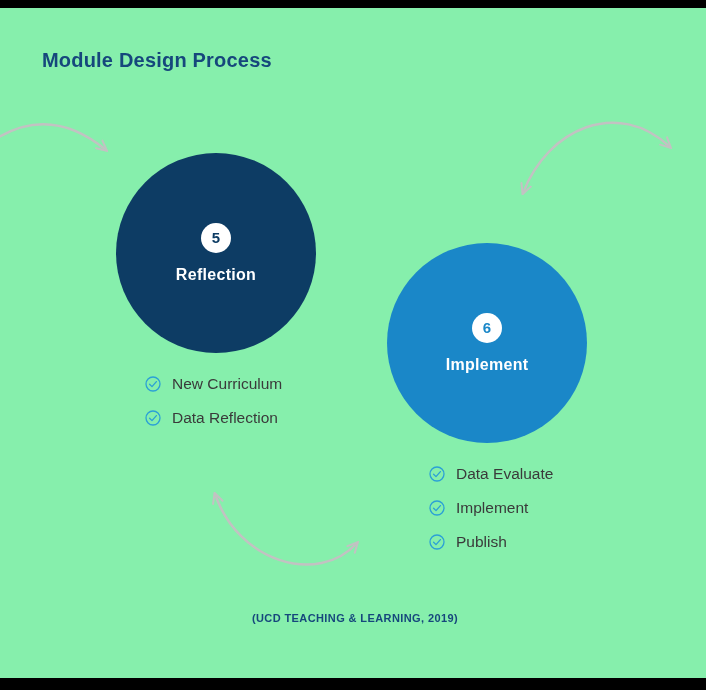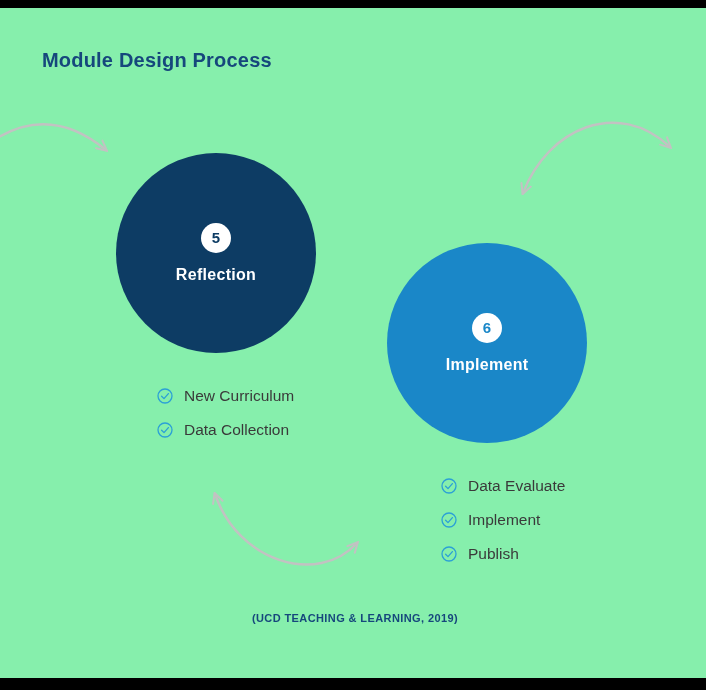--- a/index.html
+++ b/index.html
@@ -33,21 +33,21 @@
   .badge{
     width:30px;height:30px;border-radius:50%;background:#fff;
     display:flex;align-items:center;justify-content:center;
     font-weight:bold;font-size:15px;margin-bottom:13px;
   }
   .circle-implement .badge{color:#0d3c64;}
   .circle-evaluate .badge{color:#1a87c8;}
 
   .circle-label{font-size:16px;font-weight:bold;letter-spacing:0.3px;}
 
-  .checklist{position:absolute;list-style:none;margin:16px;padding:0;}
+  .checklist{position:absolute;list-style:none;margin:4px;padding:0;}
   .checklist li{
     display:flex;align-items:center;gap:11px;
     font-size:15.5px;color:#3a3a3a;
     height:18px;margin-bottom:16px;
   }
   .check{display:inline-flex;width:16px;height:16px;flex:0 0 16px;}
   .list-implement{left:141px;top:371px;}
   .list-evaluate{left:425px;top:461px;}
 
   .citation{
@@ -93,21 +93,21 @@
       </span>
       <span>New Curriculum</span>
     </li>
     <li>
       <span class="check">
         <svg width="16" height="16" viewBox="0 0 16 16">
           <circle cx="8" cy="8" r="7" fill="none" stroke="#2ba0d6" stroke-width="1.3"></circle>
           <polyline points="4.6,8.3 7,10.6 11.4,5.6" fill="none" stroke="#2ba0d6" stroke-width="1.3" stroke-linecap="round" stroke-linejoin="round"></polyline>
         </svg>
       </span>
-      <span>Data Collection</span>
+      <span>Data Reflection</span>
     </li>
   </ul>
 
   <div class="circle circle-evaluate">
     <div class="badge">
       <span>6</span>
     </div>
     <div class="circle-label">Implement</div>
   </div>
 

